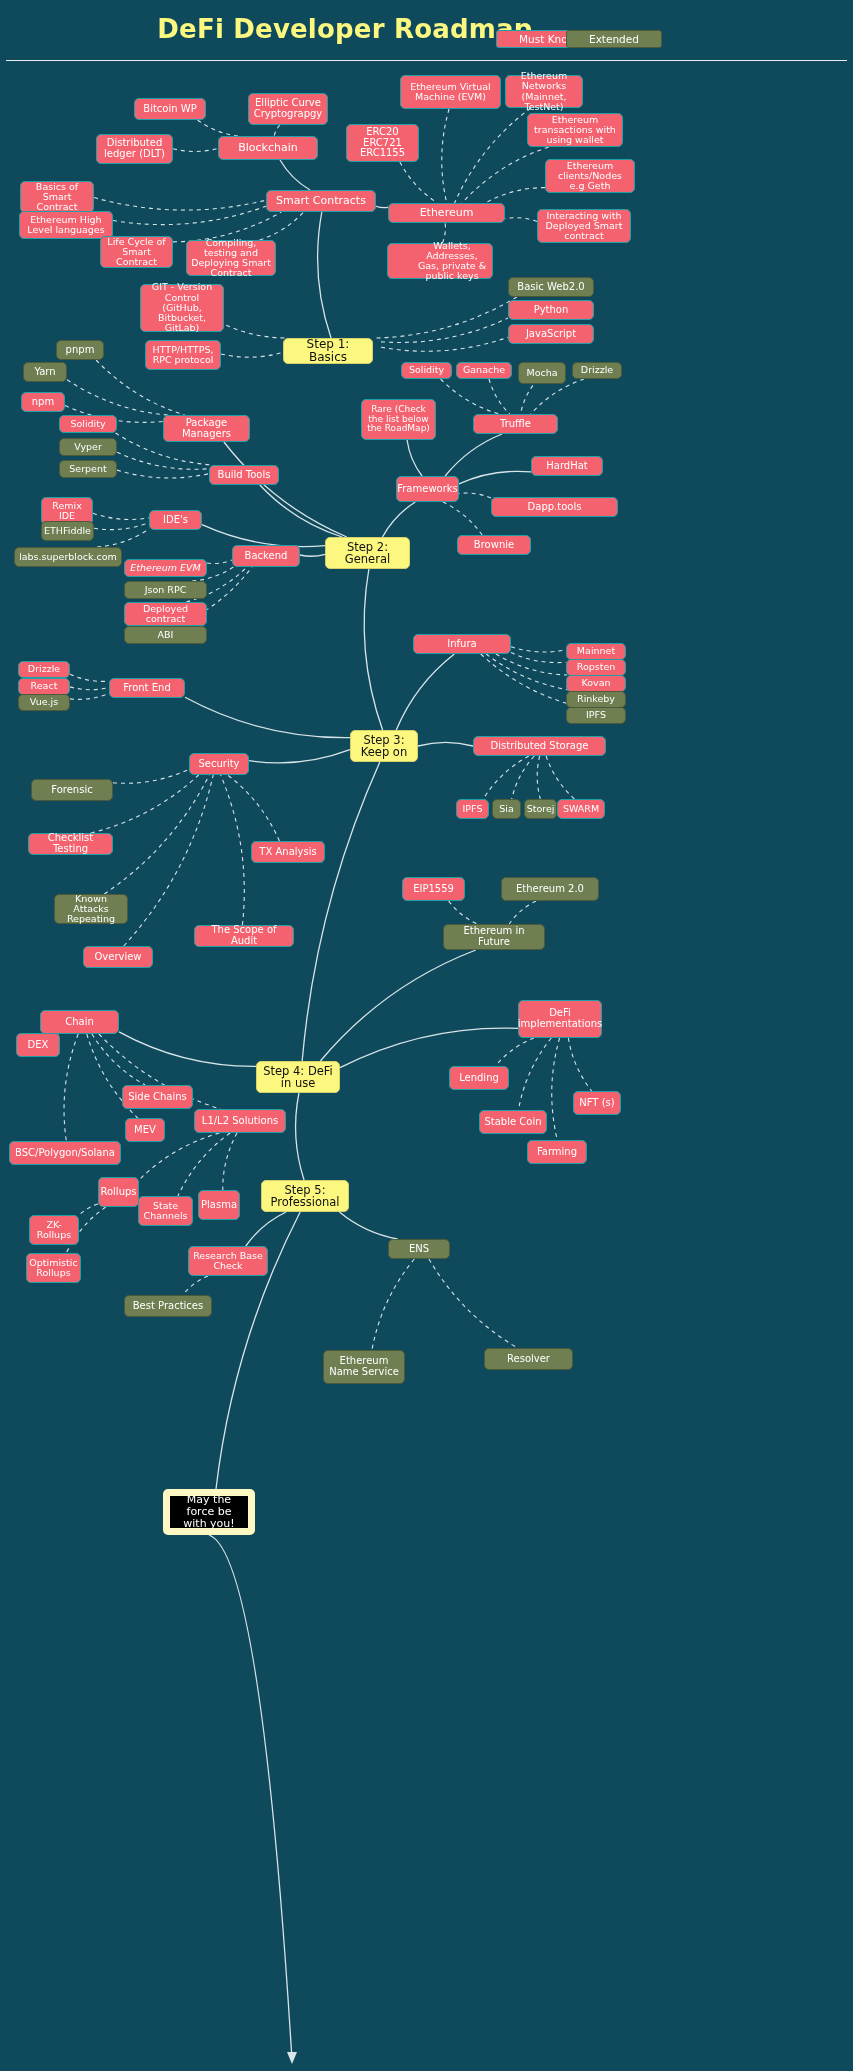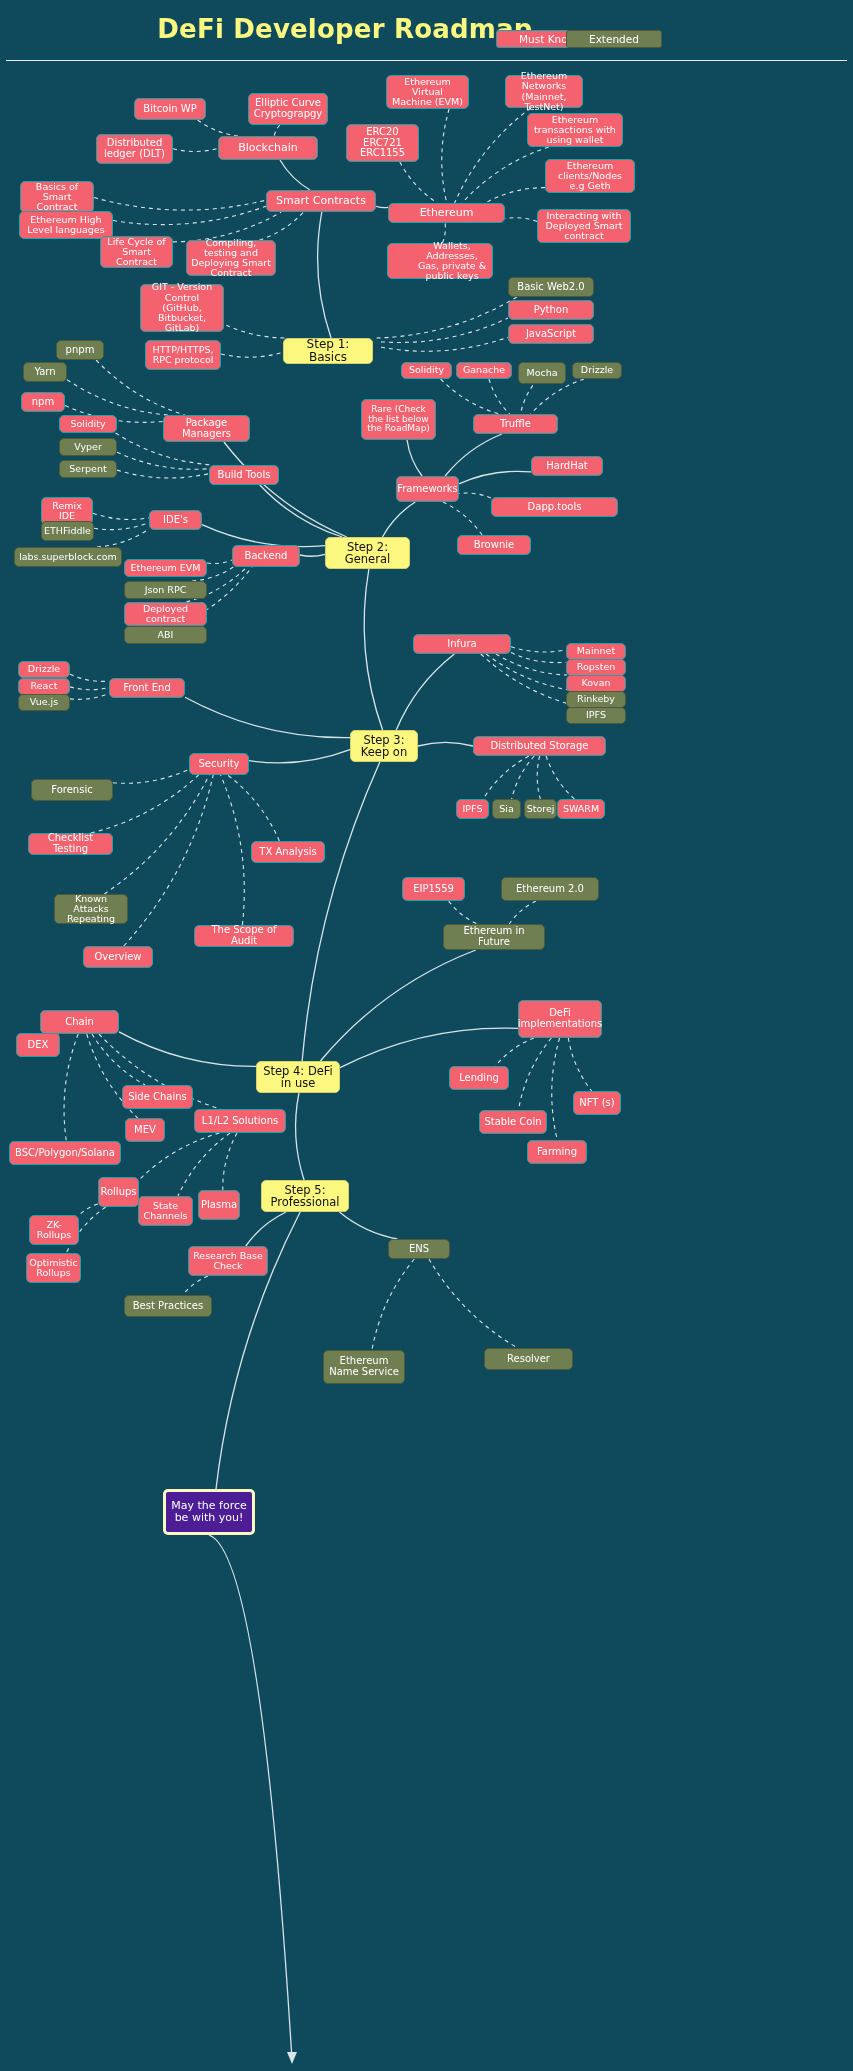--- a/index.html
+++ b/index.html
@@ -81,22 +81,22 @@
   .node.ext {
     background: #6f7f52;
     border: 1px solid #4d5a39;
   }
   .node.step {
     background: #fbf77f;
     border: 1px solid #d6d06a;
     color: #111111;
   }
   .node.plain {
-    background: #4c1d95;
-    border: 3px solid #fef9c3;
+    background: #000000;
+    border: 7px solid #fef9c3;
     color: #ffffff;
   }
 </style>
 </head>
 <body>
 
 <div id="canvas">
 
   <div id="header">
     <div id="page-title">DeFi Developer Roadmap</div>
@@ -207,21 +207,21 @@
       <path d="M 300.1392405063291 1212 Q 233.1859597011479 1342.9423296896935 215.9873417721519 1489" fill="none" stroke="#d8e4e8" stroke-width="1.3"></path>
       <path d="M 209 1535 Q 261 1553 292 2060" fill="none" stroke="#d8e4e8" stroke-width="1.3"></path>
       <polygon points="287,2052 297,2052 292,2064" fill="#d8e4e8"></polygon>
     </svg>
 
   <div id="node-layer">
       <div class="node must" style="left: 134px; top: 98px; width: 72px; height: 22px; font-size: 10px;">Bitcoin WP</div>
       <div class="node must" style="left: 248px; top: 93px; width: 80px; height: 32px; font-size: 10px;">Elliptic Curve Cryptograpgy</div>
       <div class="node must" style="left: 96px; top: 134px; width: 77px; height: 30px; font-size: 10px;">Distributed ledger (DLT)</div>
       <div class="node must" style="left: 218px; top: 136px; width: 100px; height: 24px; font-size: 11px;">Blockchain</div>
-      <div class="node must" style="left: 386px; top: 75px; width: 83px; height: 34px; font-size: 9.5px;">Ethereum Virtual Machine (EVM)</div>
+      <div class="node must" style="left: 400px; top: 75px; width: 101px; height: 34px; font-size: 9.5px;">Ethereum Virtual Machine (EVM)</div>
       <div class="node must" style="left: 505px; top: 75px; width: 78px; height: 33px; font-size: 9.5px;">Ethereum Networks (Mainnet, TestNet)</div>
       <div class="node must" style="left: 527px; top: 113px; width: 96px; height: 34px; font-size: 9.5px;">Ethereum transactions with using wallet</div>
       <div class="node must" style="left: 346px; top: 124px; width: 73px; height: 38px; font-size: 10px;">ERC20 ERC721 ERC1155</div>
       <div class="node must" style="left: 545px; top: 159px; width: 90px; height: 34px; font-size: 9.5px;">Ethereum clients/Nodes e.g Geth</div>
       <div class="node must" style="left: 20px; top: 181px; width: 74px; height: 32px; font-size: 9.5px;">Basics of Smart Contract</div>
       <div class="node must" style="left: 266px; top: 190px; width: 110px; height: 22px; font-size: 11px;">Smart Contracts</div>
       <div class="node must" style="left: 388px; top: 203px; width: 117px; height: 20px; font-size: 11px;">Ethereum</div>
       <div class="node must" style="left: 537px; top: 209px; width: 94px; height: 34px; font-size: 9.5px;">Interacting with Deployed Smart contract</div>
       <div class="node must" style="left: 19px; top: 211px; width: 94px; height: 28px; font-size: 9.5px;">Ethereum High Level languages</div>
       <div class="node must" style="left: 100px; top: 236px; width: 73px; height: 32px; font-size: 9.5px;">Life Cycle of Smart Contract</div>
@@ -250,21 +250,21 @@
       <div class="node must" style="left: 209px; top: 465px; width: 70px; height: 20px; font-size: 10px;">Build Tools</div>
       <div class="node must" style="left: 396px; top: 476px; width: 63px; height: 26px; font-size: 10px;">Frameworks</div>
       <div class="node must" style="left: 491px; top: 497px; width: 127px; height: 20px; font-size: 10px;">Dapp.tools</div>
       <div class="node must" style="left: 41px; top: 497px; width: 52px; height: 28px; font-size: 9.5px;">Remix IDE</div>
       <div class="node must" style="left: 149px; top: 510px; width: 53px; height: 20px; font-size: 10px;">IDE's</div>
       <div class="node ext" style="left: 41px; top: 521px; width: 53px; height: 20px; font-size: 9.5px;">ETHFiddle</div>
       <div class="node must" style="left: 457px; top: 535px; width: 74px; height: 20px; font-size: 10px;">Brownie</div>
       <div class="node must" style="left: 232px; top: 545px; width: 68px; height: 22px; font-size: 10px;">Backend</div>
       <div class="node step" style="left: 325px; top: 537px; width: 85px; height: 32px; font-size: 11.5px;">Step 2: General</div>
       <div class="node ext" style="left: 14px; top: 547px; width: 108px; height: 20px; font-size: 9.5px;">labs.superblock.com</div>
-      <div class="node must" style="left: 124px; top: 559px; width: 83px; height: 18px; font-size: 9.5px;">Ethereum EVM</div>
+      <div class="node must" style="left: 124px; top: 559px; width: 83px; height: 18px; font-size: 9.5px; font-style: italic;">Ethereum EVM</div>
       <div class="node ext" style="left: 124px; top: 581px; width: 83px; height: 18px; font-size: 9.5px;">Json RPC</div>
       <div class="node must" style="left: 124px; top: 602px; width: 83px; height: 24px; font-size: 9.5px;">Deployed contract</div>
       <div class="node ext" style="left: 124px; top: 626px; width: 83px; height: 18px; font-size: 9.5px;">ABI</div>
       <div class="node must" style="left: 413px; top: 634px; width: 98px; height: 20px; font-size: 10px;">Infura</div>
       <div class="node must" style="left: 566px; top: 643px; width: 60px; height: 17px; font-size: 9.5px;">Mainnet</div>
       <div class="node must" style="left: 18px; top: 661px; width: 52px; height: 17px; font-size: 9.5px;">Drizzle</div>
       <div class="node must" style="left: 566px; top: 659px; width: 60px; height: 17px; font-size: 9.5px;">Ropsten</div>
       <div class="node must" style="left: 18px; top: 678px; width: 52px; height: 17px; font-size: 9.5px;">React</div>
       <div class="node must" style="left: 566px; top: 675px; width: 60px; height: 17px; font-size: 9.5px;">Kovan</div>
       <div class="node must" style="left: 109px; top: 678px; width: 76px; height: 20px; font-size: 10px;">Front End</div>

